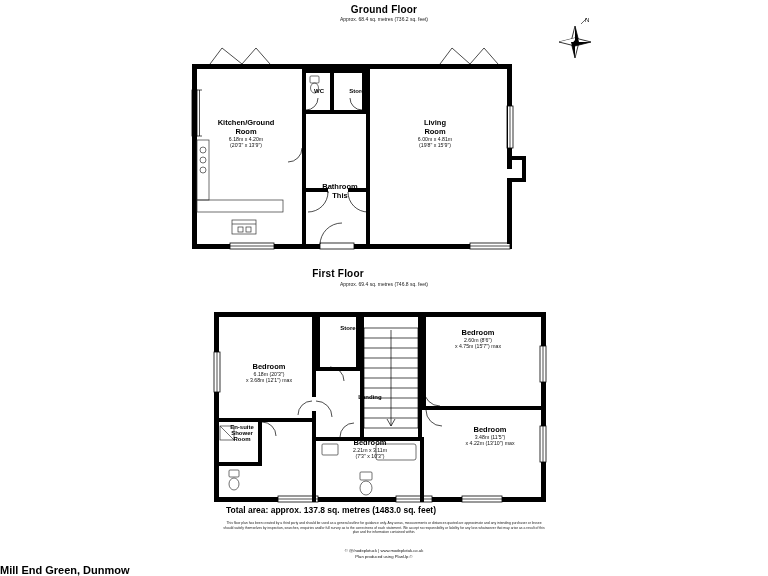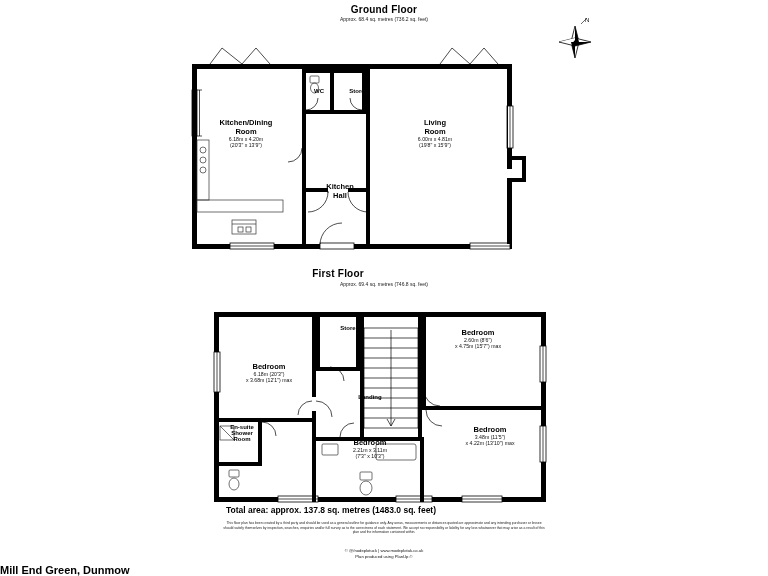--- a/index.html
+++ b/index.html
@@ -120,39 +120,39 @@
   <circle class="fix" cx="33" cy="132" r="3"></circle>
   <circle class="fix" cx="33" cy="142" r="3"></circle>
   <rect class="fix" x="62" y="192" width="24" height="14"></rect>
   <line class="fix" x1="62" y1="196" x2="86" y2="196"></line>
   <rect class="fix" x="68" y="199" width="5" height="5"></rect>
   <rect class="fix" x="76" y="199" width="5" height="5"></rect>
 </svg>
 </div>
 
 <div class="abs ctr" style="left:186px;top:118px;width:120px;">
-  <div class="roomname">Kitchen/Dining</div>
+  <div class="roomname">Kitchen/Ground</div>
   <div class="roomname">Room</div>
   <div class="roomdim">6.18m x 4.20m</div>
   <div class="roomdim">(20'3" x 13'9")</div>
 </div>
 
 <div class="abs ctr" style="left:380px;top:118px;width:110px;">
   <div class="roomname">Living</div>
   <div class="roomname">Room</div>
   <div class="roomdim">6.00m x 4.81m</div>
   <div class="roomdim">(19'8" x 15'9")</div>
 </div>
 
 <div class="abs ctr small" style="left:306px;top:88px;width:26px;">WC</div>
 <div class="abs ctr small" style="left:340px;top:88px;width:34px;">Store</div>
 
 <div class="abs ctr" style="left:300px;top:182px;width:80px;">
-  <div class="roomname">Kitchen</div>
-  <div class="roomname">Hall</div>
+  <div class="roomname">Bathroom</div>
+  <div class="roomname">This</div>
 </div>
 
 <div class="abs ctr ttl" style="left:0;top:268px;width:676px;">First Floor</div>
 <div class="abs ctr sub" style="left:0;top:281px;width:768px;">Approx. 69.4 sq. metres (746.8 sq. feet)</div>
 
 <div class="abs" style="left:200px;top:306px;width:370px;height:200px;">
 <svg width="370" height="200" viewBox="0 0 370 200">
 
   <rect class="wall" x="14" y="6" width="332" height="5"></rect>
   <rect class="wall" x="341" y="6" width="5" height="190"></rect>

